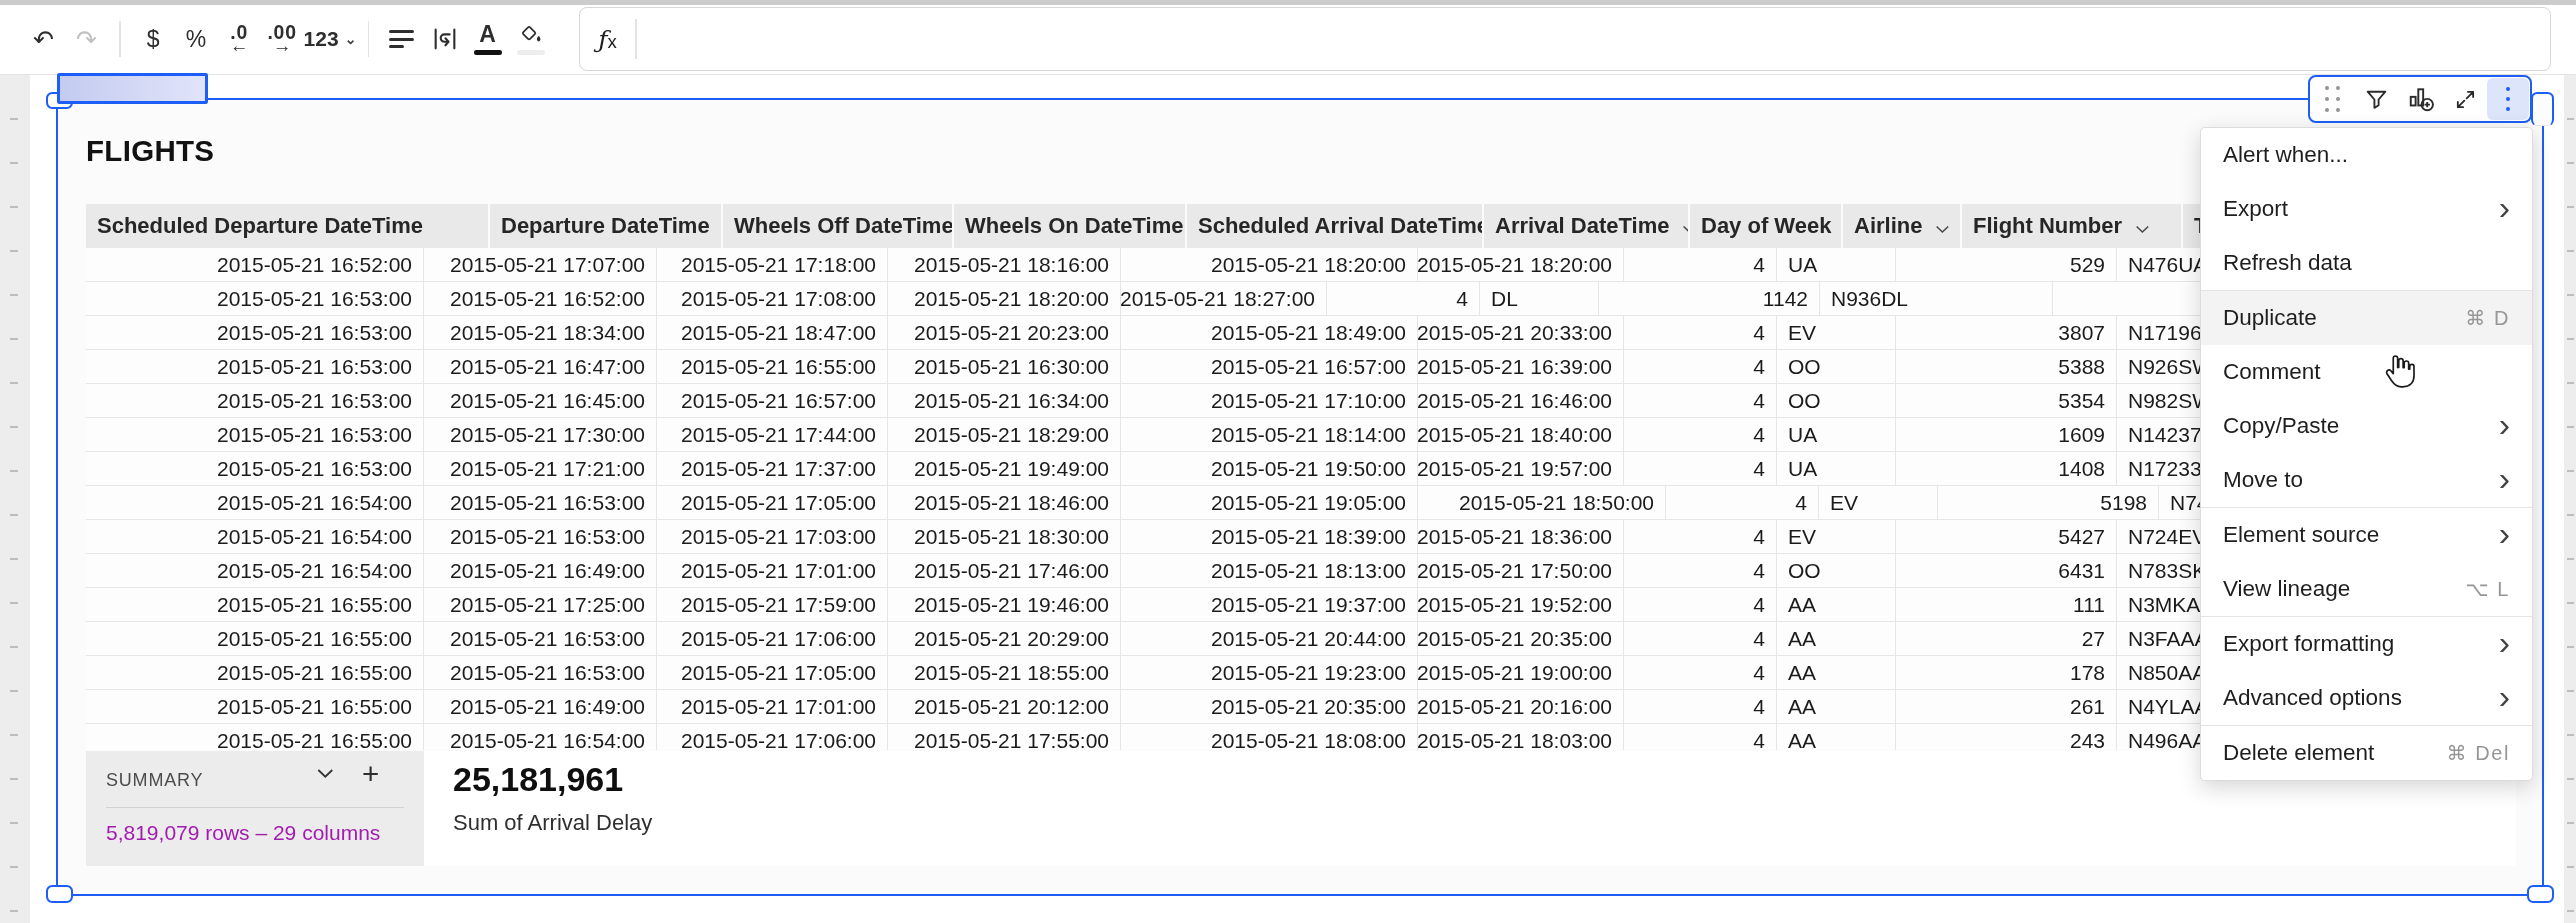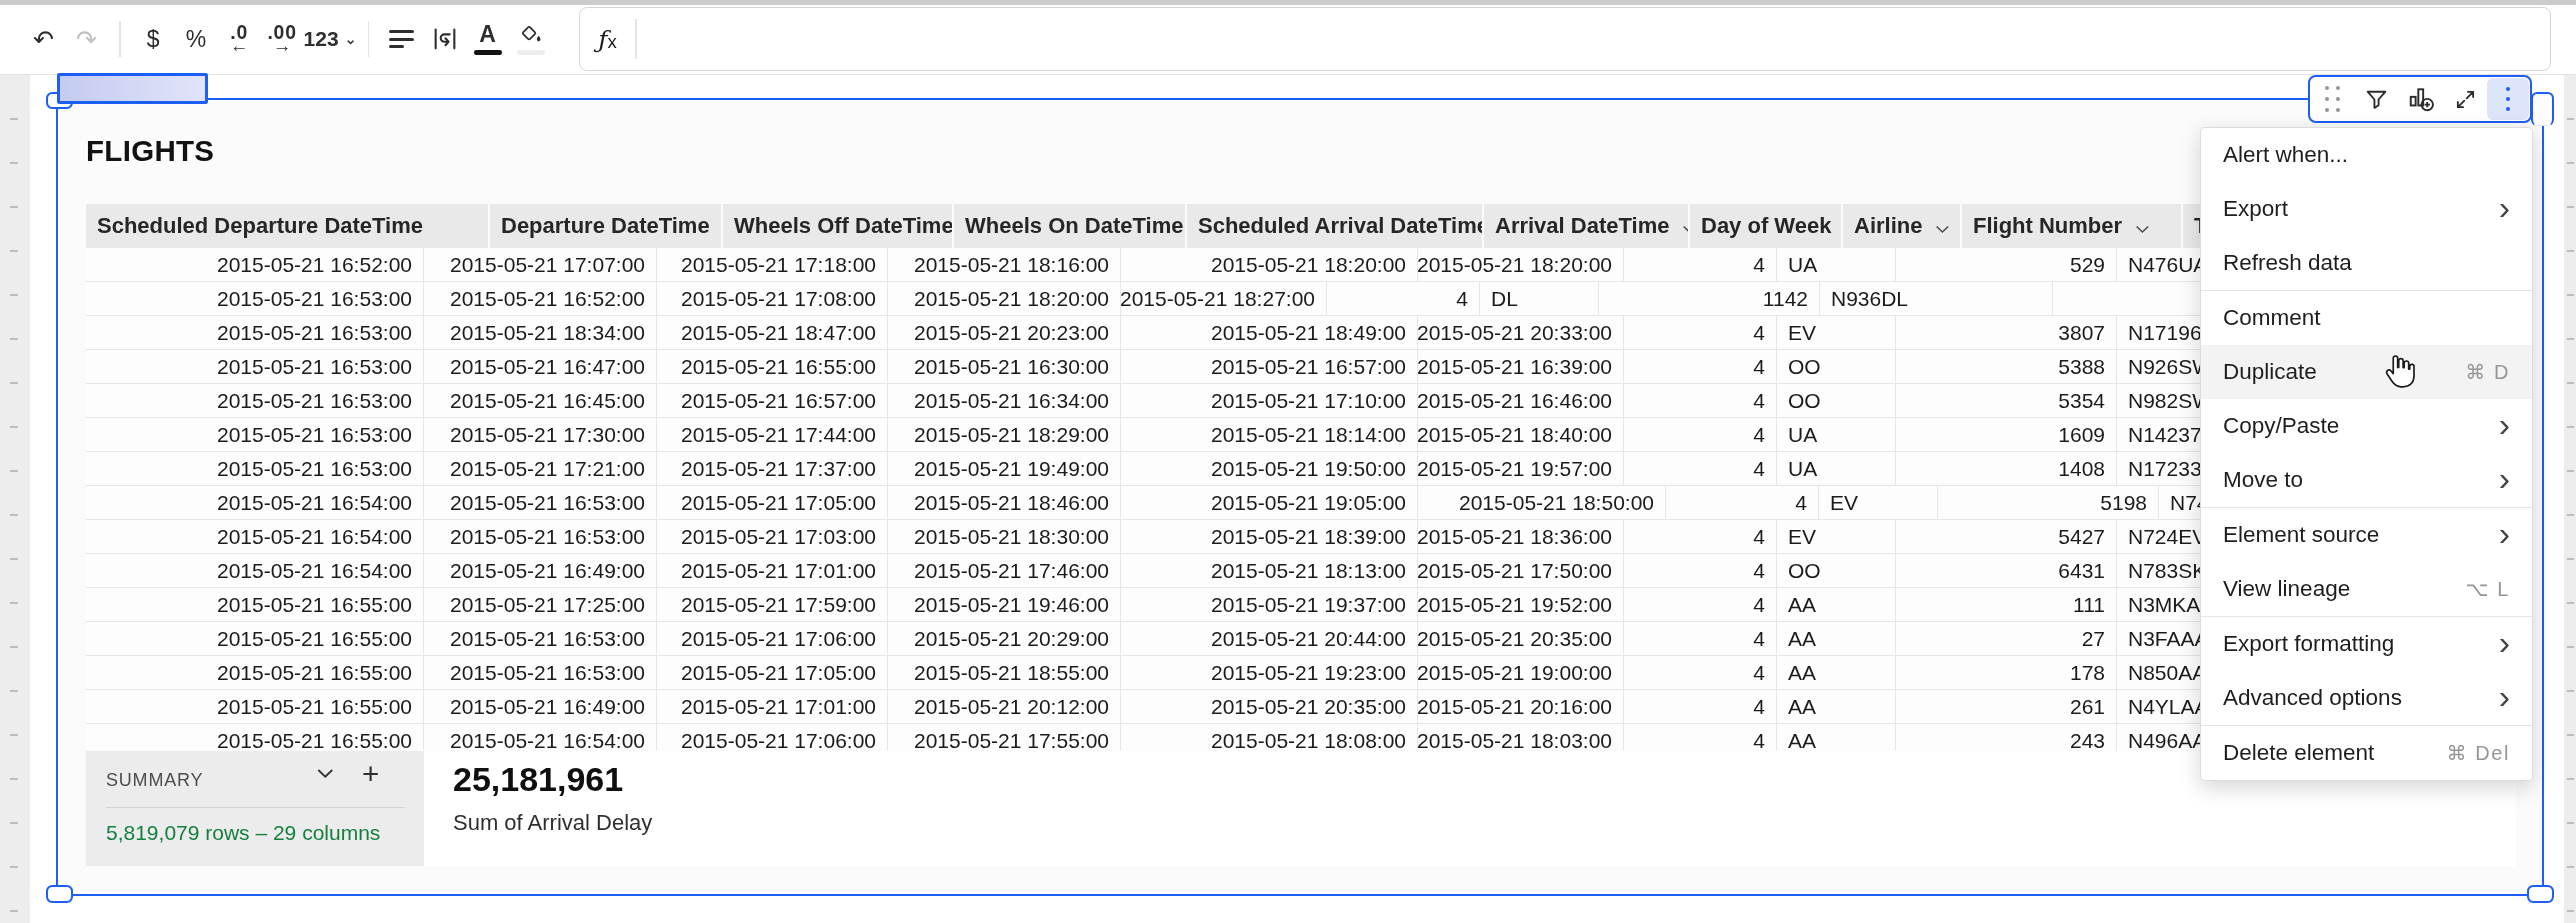--- a/index.html
+++ b/index.html
@@ -87,21 +87,21 @@
   .td.ar{justify-content:flex-end;}
   .td.al{justify-content:flex-start;}
 
   
   .summary-strip{position:absolute;left:28px;top:651px;width:2430px;height:115px;background:#ffffff;}
   .summary-box{position:absolute;left:0;top:0;width:338px;height:115px;background:#ececec;box-sizing:border-box;}
   .summary-label{position:absolute;left:20px;top:18.6px;font-size:18px;color:#4c4c4c;letter-spacing:0.8px;}
   .summary-chevron{position:absolute;left:230px;top:17px;}
   .summary-add{position:absolute;left:276px;top:6.2px;font-size:29.5px;color:#2e2e2e;font-weight:400;}
   .summary-divider{position:absolute;left:20px;right:20px;top:56px;height:0.8px;background:#d2d2d2;}
-  .summary-stats{position:absolute;left:20px;top:70px;font-size:21px;color:#15803d;}
+  .summary-stats{position:absolute;left:20px;top:70px;font-size:21px;color:#a21caf;}
   .metric-value{position:absolute;left:367px;top:9.3px;font-size:34px;font-weight:600;color:#0f0f0f;}
   .metric-label{position:absolute;left:367px;top:59px;font-size:22px;color:#2f2f2f;}
 
   
   .element-toolbar{
     position:absolute;left:2308px;top:75px;width:224px;height:48px;background:#ffffff;
     border:2.3px solid #1c5ef6;border-radius:7.8px;box-sizing:border-box;
     display:flex;align-items:center;z-index:5;
   }
   .et-btn{flex:1;display:flex;align-items:center;justify-content:center;height:100%;}
@@ -505,28 +505,28 @@
       </div>
       <div class="mi">
         <span class="mi-label">Export</span>
         <span class="mi-chevron">›</span>
       </div>
       <div class="mi">
         <span class="mi-label">Refresh data</span>
       </div>
     </div>
     <div class="menu-group">
-      <div class="mi">
-        <span class="mi-label">Comment</span>
-      </div>
       <div class="mi hovered">
         <span class="mi-label">Duplicate</span>
         <span class="mi-shortcut">⌘ D</span>
       </div>
       <div class="mi">
+        <span class="mi-label">Comment</span>
+      </div>
+      <div class="mi">
         <span class="mi-label">Copy/Paste</span>
         <span class="mi-chevron">›</span>
       </div>
       <div class="mi">
         <span class="mi-label">Move to</span>
         <span class="mi-chevron">›</span>
       </div>
     </div>
     <div class="menu-group">
       <div class="mi">

